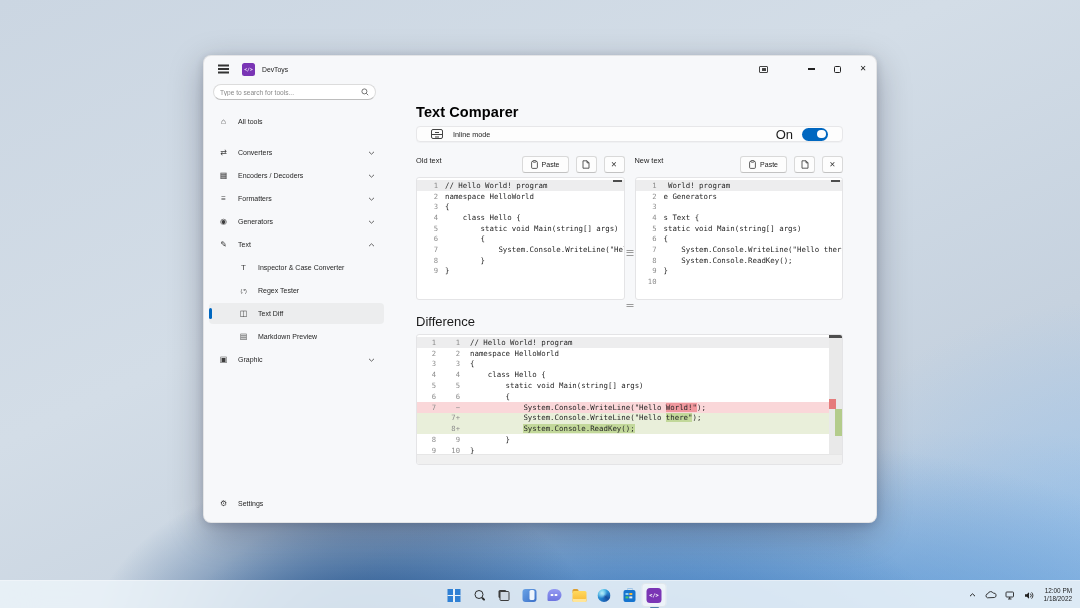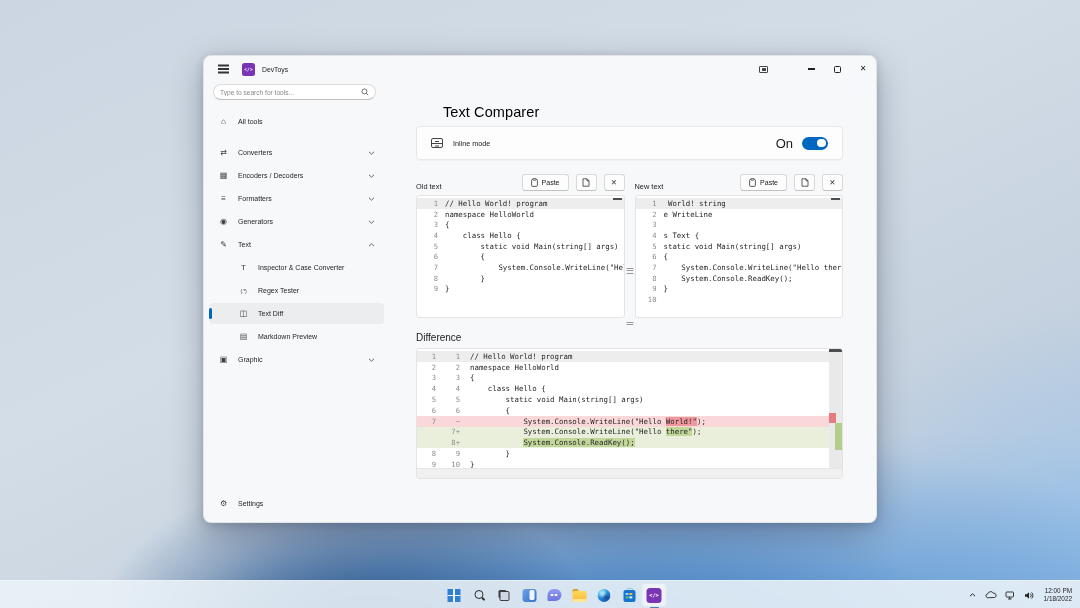--- a/index.html
+++ b/index.html
@@ -52,35 +52,35 @@
   .nav-row .accent { position:absolute; left:0px; top:5px; width:2.6px; height:11px; border-radius:2px; background:#0067c0; }
   .nav-ic { width:13px; font-size:8px; color:#3d3d3d; text-align:center; flex:0 0 13px; }
   .nav-ic.small { font-size:5.4px; letter-spacing:-0.3px; }
   .nav-lbl { font-size:7px; color:#1f1f1f; margin-left:8px; white-space:nowrap; }
   .nav-row.sub { padding-left:28px; }
   .nav-chev { position:absolute; right:9px; top:50%; transform:translateY(-50%); display:flex; }
   .settings-row { height:22px; margin:0 5px 8px 5px; border-radius:4px; display:flex; align-items:center; padding-left:8px; }
 
   
   .content { flex:1; min-width:0; padding:0 33px 0 27px; display:flex; flex-direction:column; }
-  .page-title { margin-top:22px; font-size:14.5px; color:#000; font-weight:400; letter-spacing:0.1px;margin-left:27px; }
+  .page-title { margin-top:22px; font-size:14.5px; color:#000; font-weight:700; letter-spacing:0.1px; }
   .sec-lbl { margin-top:16px; font-size:7.4px; color:#1b1b1b; }
-  .config-card { margin-top:6px; height:34px; background:#fdfdfd; border:1px solid #e7e7e9; border-radius:4px;
+  .config-card { margin-top:6px; height:16px; background:#fdfdfd; border:1px solid #e7e7e9; border-radius:4px;
     display:flex; align-items:center; padding:0 14px; box-shadow:0 0.5px 1px rgba(0,0,0,0.03); }
   .inline-ic { width:12px; height:10px; border:1px solid #444; border-radius:2px; position:relative; }
   .inline-ic::before { content:""; position:absolute; left:0; right:0; top:4px; height:1px; background:#444; }
   .inline-ic::after { content:""; position:absolute; left:3px; right:3px; top:1.5px; height:1px; background:#444; box-shadow:0 4.5px 0 #444; }
   .inline-lbl { font-size:7.2px; color:#1b1b1b; margin-left:10px; }
   .toggle-zone { margin-left:auto; display:flex; align-items:center; }
   .toggle-state { font-size:13px; color:#1b1b1b; margin-right:9px; }
   .toggle { width:26px; height:13px; border-radius:8px; background:#0067c0; position:relative; }
   .toggle::after { content:""; position:absolute; right:2.5px; top:2.3px; width:8.4px; height:8.4px; border-radius:50%; background:#fff; }
 
   .panes-head { margin-top:14px; display:flex; }
-  .pane-head { width:210px; display:flex; align-items:flex-end; }
+  .pane-head { width:210px; display:flex; align-items:flex-start; }
   .pane-head + .pane-head { margin-left:10px; }
   .pane-lbl { font-size:7.4px; color:#1b1b1b; }
   .pane-btns { margin-left:auto; display:flex; align-items:center; }
   .btn { height:17px; background:#fdfdfd; border:1px solid #d9d9d9; border-bottom-color:#c2c2c2; border-radius:3px;
     display:flex; align-items:center; justify-content:center; font-size:7px; color:#1b1b1b; }
   .btn.paste { padding:0 8px; }
   .btn.sq { width:21px; margin-left:7px; }
   .btn .bic { display:flex; margin-right:4px; }
   .xgl { font-size:7.5px; color:#333; line-height:1; }
 
@@ -90,21 +90,21 @@
   .vgrip { position:absolute; left:50%; top:72px; transform:translateX(-50%); width:7px; display:flex; flex-direction:column; }
   .vgrip i, .hgrip i { display:block; width:7px; height:1px; background:#9b9b9b; margin:0.8px 0; }
   .hgrip { position:absolute; left:50%; bottom:-8px; transform:translateX(-50%); width:7px; }
   .scroll-dash { position:absolute; top:1.5px; right:2px; width:9px; height:2.6px; background:#4d4d4d; }
   .erow { display:flex; height:10.7px; align-items:center; white-space:pre; }
   .erow.cur { background:#ededee; }
   .egut { width:28px; flex:0 0 28px; text-align:right; padding-right:7px; font-family:"DejaVu Sans Mono",monospace; font-size:7.2px; color:#8c8c8c; }
   .ecode { font-family:"DejaVu Sans Mono",monospace; font-size:7.4px; color:#262626; overflow:hidden; flex:1; }
   .elines { padding-top:2px; }
 
-  .diff-lbl { margin-top:14px; font-size:10px; color:#1b1b1b; }
+  .diff-lbl { margin-top:14px; font-size:13px; color:#1b1b1b; }
   .diff { margin-top:5px; height:131px; background:#fff; border:1px solid #e4e4e6; border-radius:3px; position:relative; overflow:hidden; }
   .dlines { padding-top:2px; }
   .drow { display:flex; height:10.8px; align-items:center; white-space:pre; }
   .drow.cur { background:#ededee; }
   .drow.del { background:#fad7d9; }
   .drow.add { background:#e9efda; }
   .dg1 { width:23px; flex:0 0 23px; text-align:right; padding-right:4px; font-family:"DejaVu Sans Mono",monospace; font-size:7.2px; color:#8c8c8c; }
   .dg2 { width:24px; flex:0 0 24px; text-align:right; padding-right:4px; font-family:"DejaVu Sans Mono",monospace; font-size:7.2px; color:#8c8c8c; }
   .dcode { font-family:"DejaVu Sans Mono",monospace; font-size:7.4px; color:#262626; overflow:hidden; flex:1; padding-left:6px; }
   .dcode .hl-del { background:#f0989e; }
@@ -345,22 +345,22 @@
                 <div class="erow"><span class="egut">5</span><span class="ecode">        static void Main(string[] args)</span></div>
                 <div class="erow"><span class="egut">6</span><span class="ecode">        {</span></div>
                 <div class="erow"><span class="egut">7</span><span class="ecode">            System.Console.WriteLine("Hello World!");</span></div>
                 <div class="erow"><span class="egut">8</span><span class="ecode">        }</span></div>
                 <div class="erow"><span class="egut">9</span><span class="ecode">}</span></div>
               </div>
             <div class="scroll-dash"></div>
           </div>
           <div class="editor">
             <div class="elines" id="newlines">
-                <div class="erow cur"><span class="egut">1</span><span class="ecode"> World! string</span></div>
-                <div class="erow"><span class="egut">2</span><span class="ecode">e WriteLine</span></div>
+                <div class="erow cur"><span class="egut">1</span><span class="ecode"> World! program</span></div>
+                <div class="erow"><span class="egut">2</span><span class="ecode">e Generators</span></div>
                 <div class="erow"><span class="egut">3</span><span class="ecode"></span></div>
                 <div class="erow"><span class="egut">4</span><span class="ecode">s Text {</span></div>
                 <div class="erow"><span class="egut">5</span><span class="ecode">static void Main(string[] args)</span></div>
                 <div class="erow"><span class="egut">6</span><span class="ecode">{</span></div>
                 <div class="erow"><span class="egut">7</span><span class="ecode">    System.Console.WriteLine("Hello there");</span></div>
                 <div class="erow"><span class="egut">8</span><span class="ecode">    System.Console.ReadKey();</span></div>
                 <div class="erow"><span class="egut">9</span><span class="ecode">}</span></div>
                 <div class="erow"><span class="egut">10</span><span class="ecode"></span></div>
               </div>
             <div class="scroll-dash"></div>

